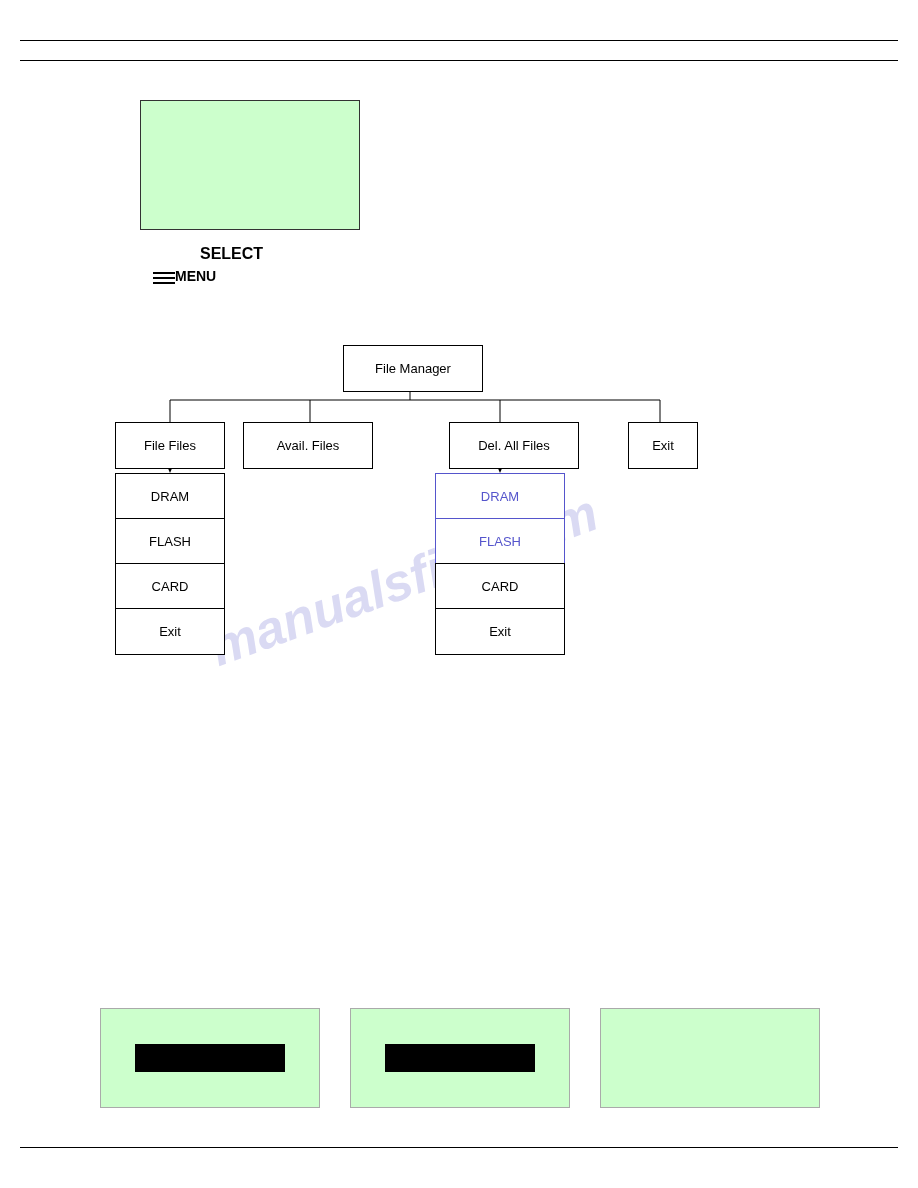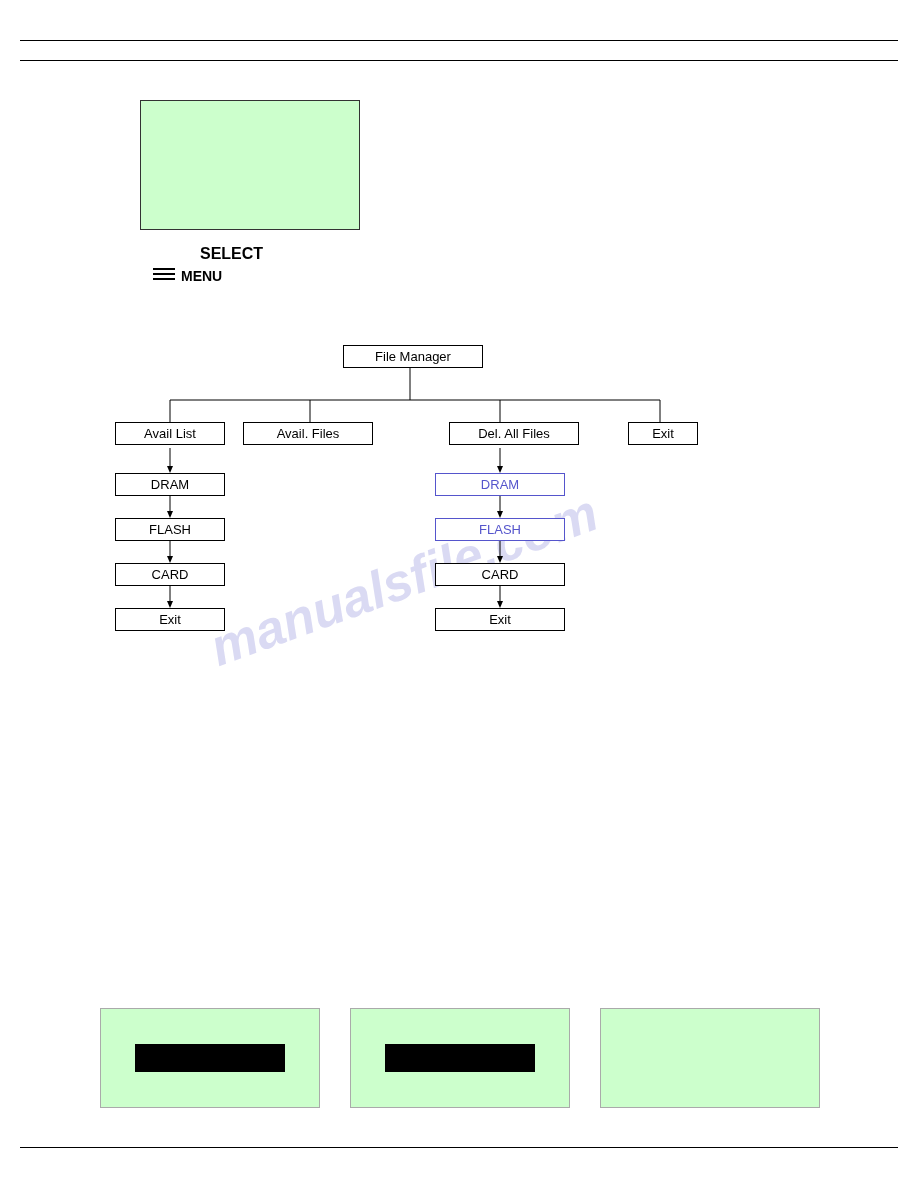--- a/index.html
+++ b/index.html
@@ -58,22 +58,21 @@
     }
 
     
     .menu-label {
       position: absolute;
       top: 268px;
       left: 153px;
       font-weight: bold;
       font-size: 14px;
       display: flex;
-      align-items: flex-start;
-      gap: 6px;
+      align-items: flex-end;
     }
 
     
     .watermark {
       position: absolute;
       top: 550px;
       left: 200px;
       font-size: 52px;
       color: rgba(150, 150, 220, 0.35);
       transform: rotate(-20deg);
@@ -115,21 +114,21 @@
     .tree-area {
       position: relative;
       width: 740px;
       height: 400px;
     }
 
     .node {
       position: absolute;
       border: 1px solid #000;
       background: #fff;
-      padding: 3px 10px;
+      padding: 15px 10px;
       text-align: center;
       font-size: 13px;
       white-space: nowrap;
     }
     .node.highlight {
       color: #5555cc;
       border-color: #5555cc;
     }
 
     
@@ -195,21 +194,21 @@
       <polygon points="417,216 420,223 423,216" fill="#000"></polygon>
       <line x1="420" y1="243" x2="420" y2="263" stroke="#000" stroke-width="1"></line>
       <polygon points="417,261 420,268 423,261" fill="#000"></polygon>
     </svg>
 
     <div class="node" style="left:263px; top:5px; width:140px;">
       <span>File Manager</span>
     </div>
 
     <div class="node" style="left:35px; top:82px; width:110px;">
-      <span>Avail List</span>
+      <span>File Files</span>
     </div>
     <div class="node" style="left:163px; top:82px; width:130px;">
       <span>Avail. Files</span>
     </div>
     <div class="node" style="left:355px; top:82px; width:130px;margin-left:14px;">
       <span>Del. All Files</span>
     </div>
     <div class="node" style="left:548px; top:82px; width:70px;">
       <span>Exit</span>
     </div>

